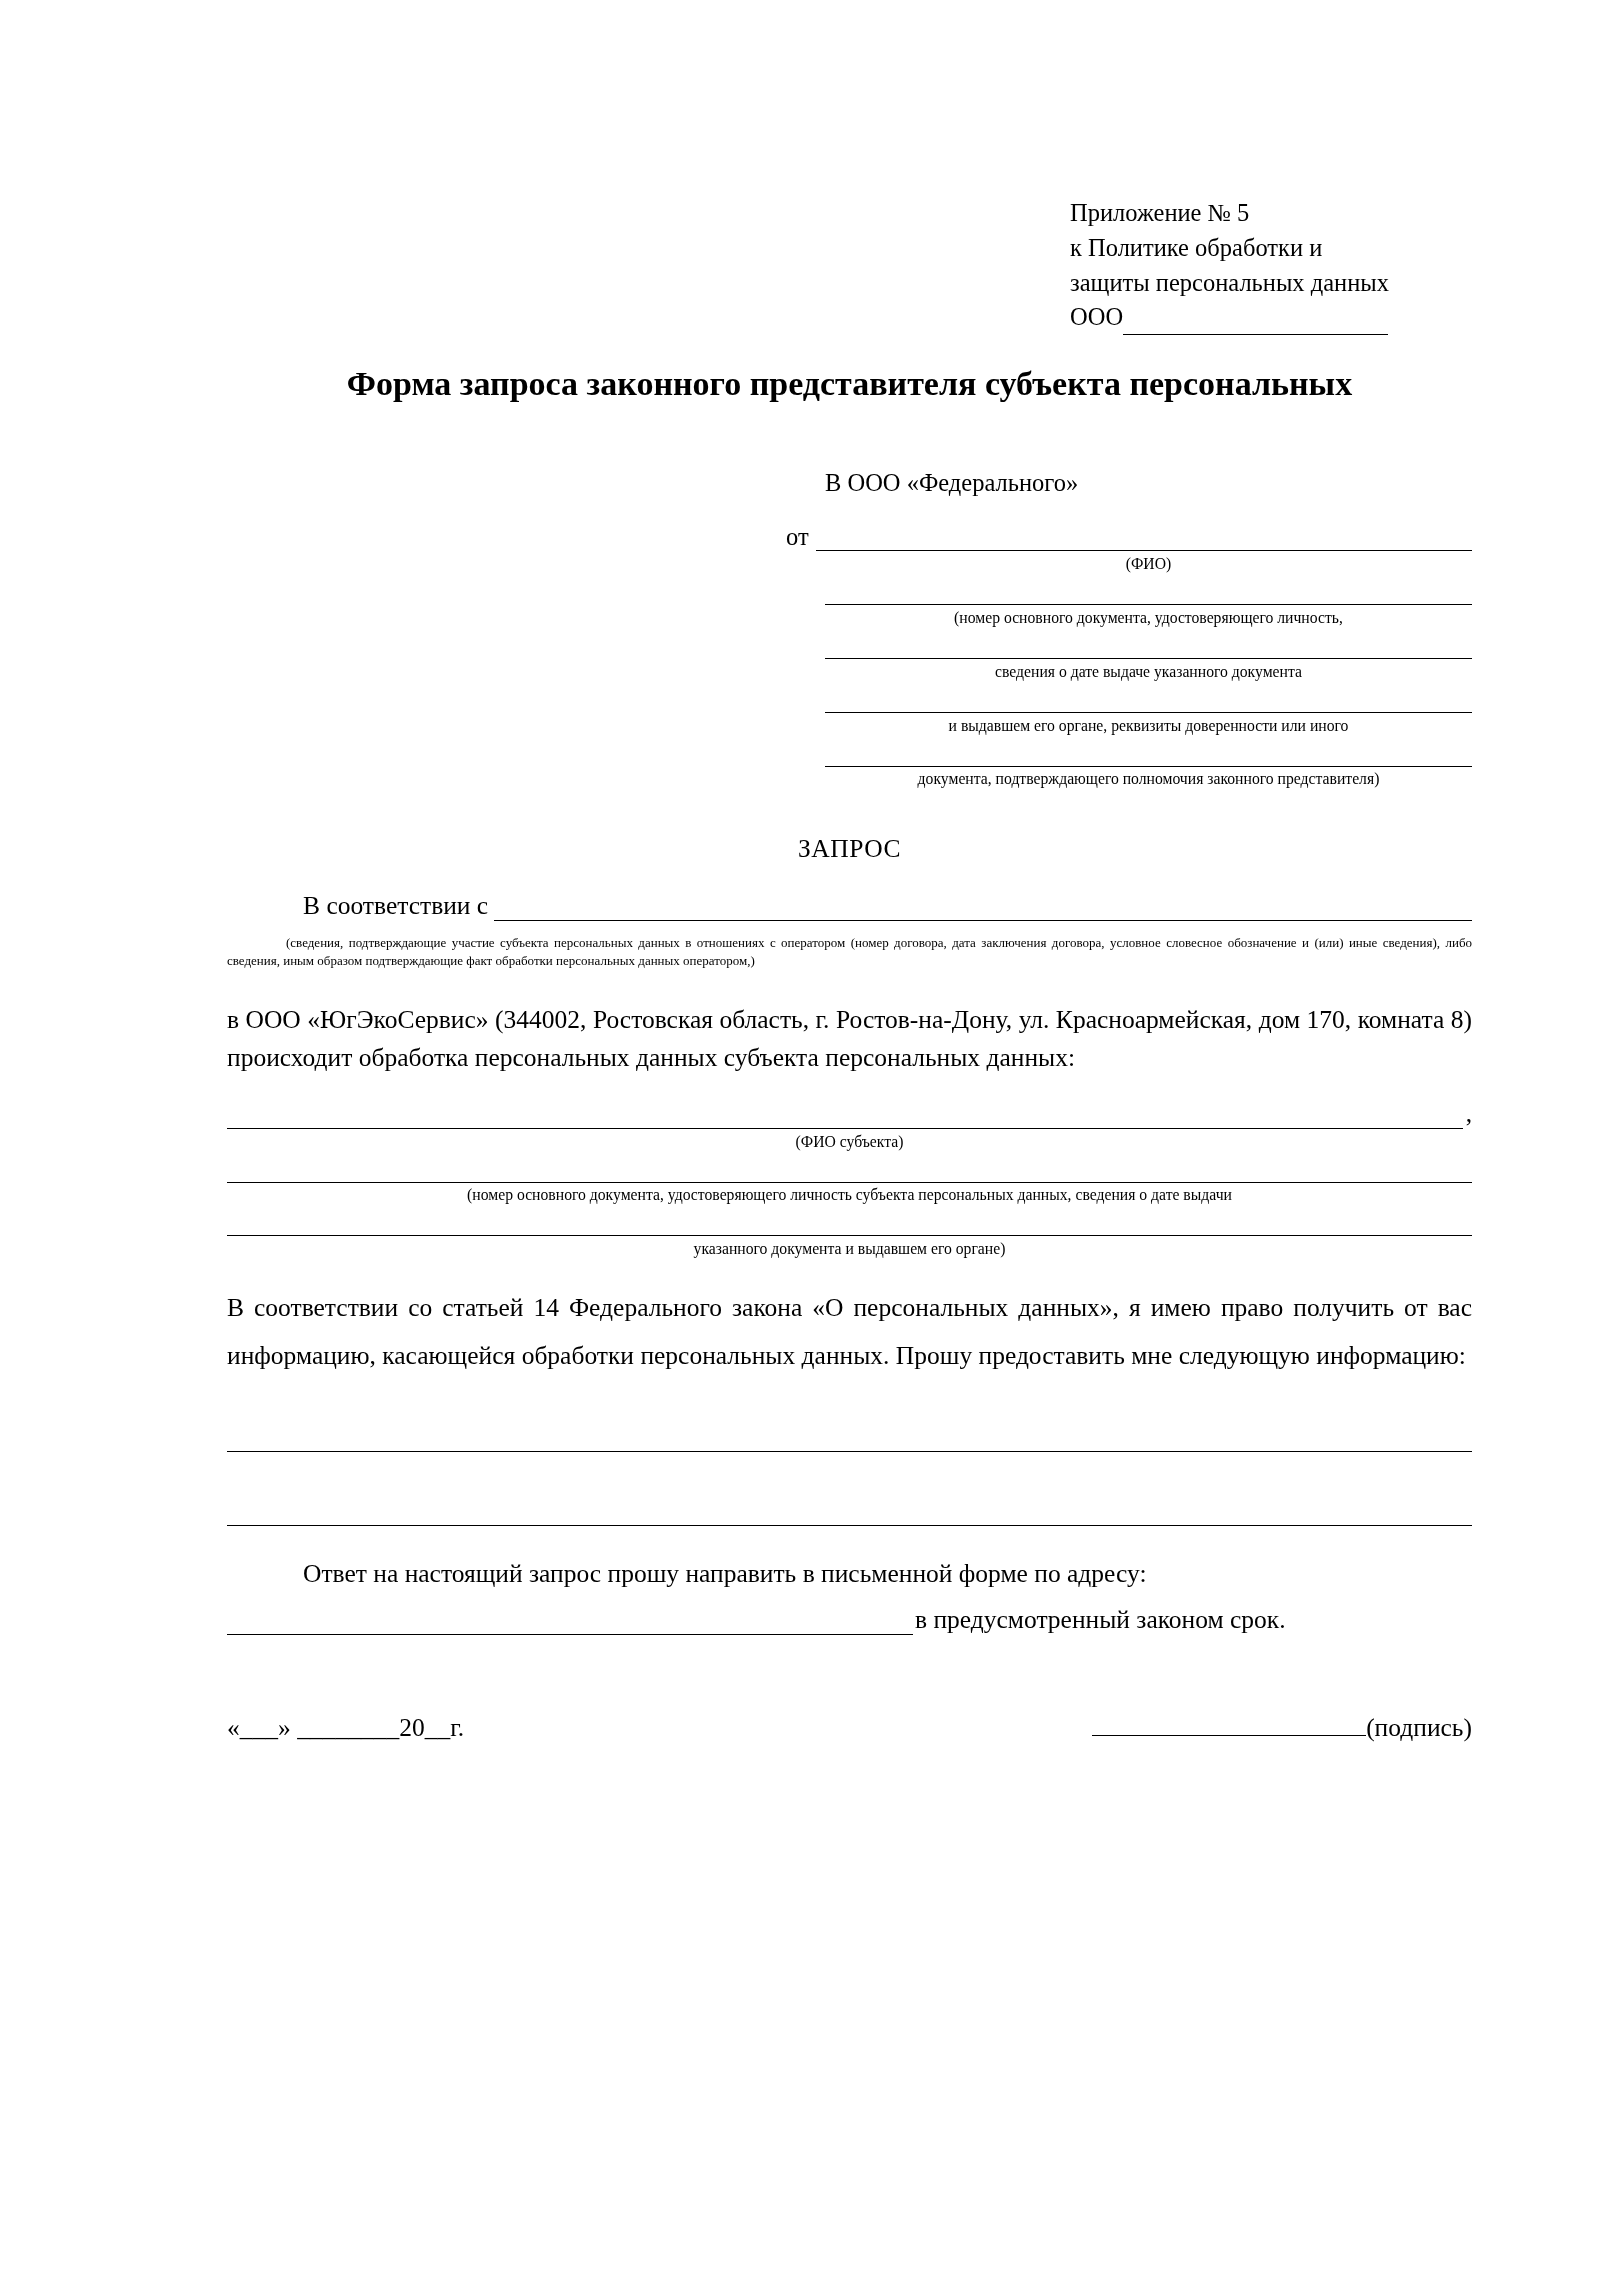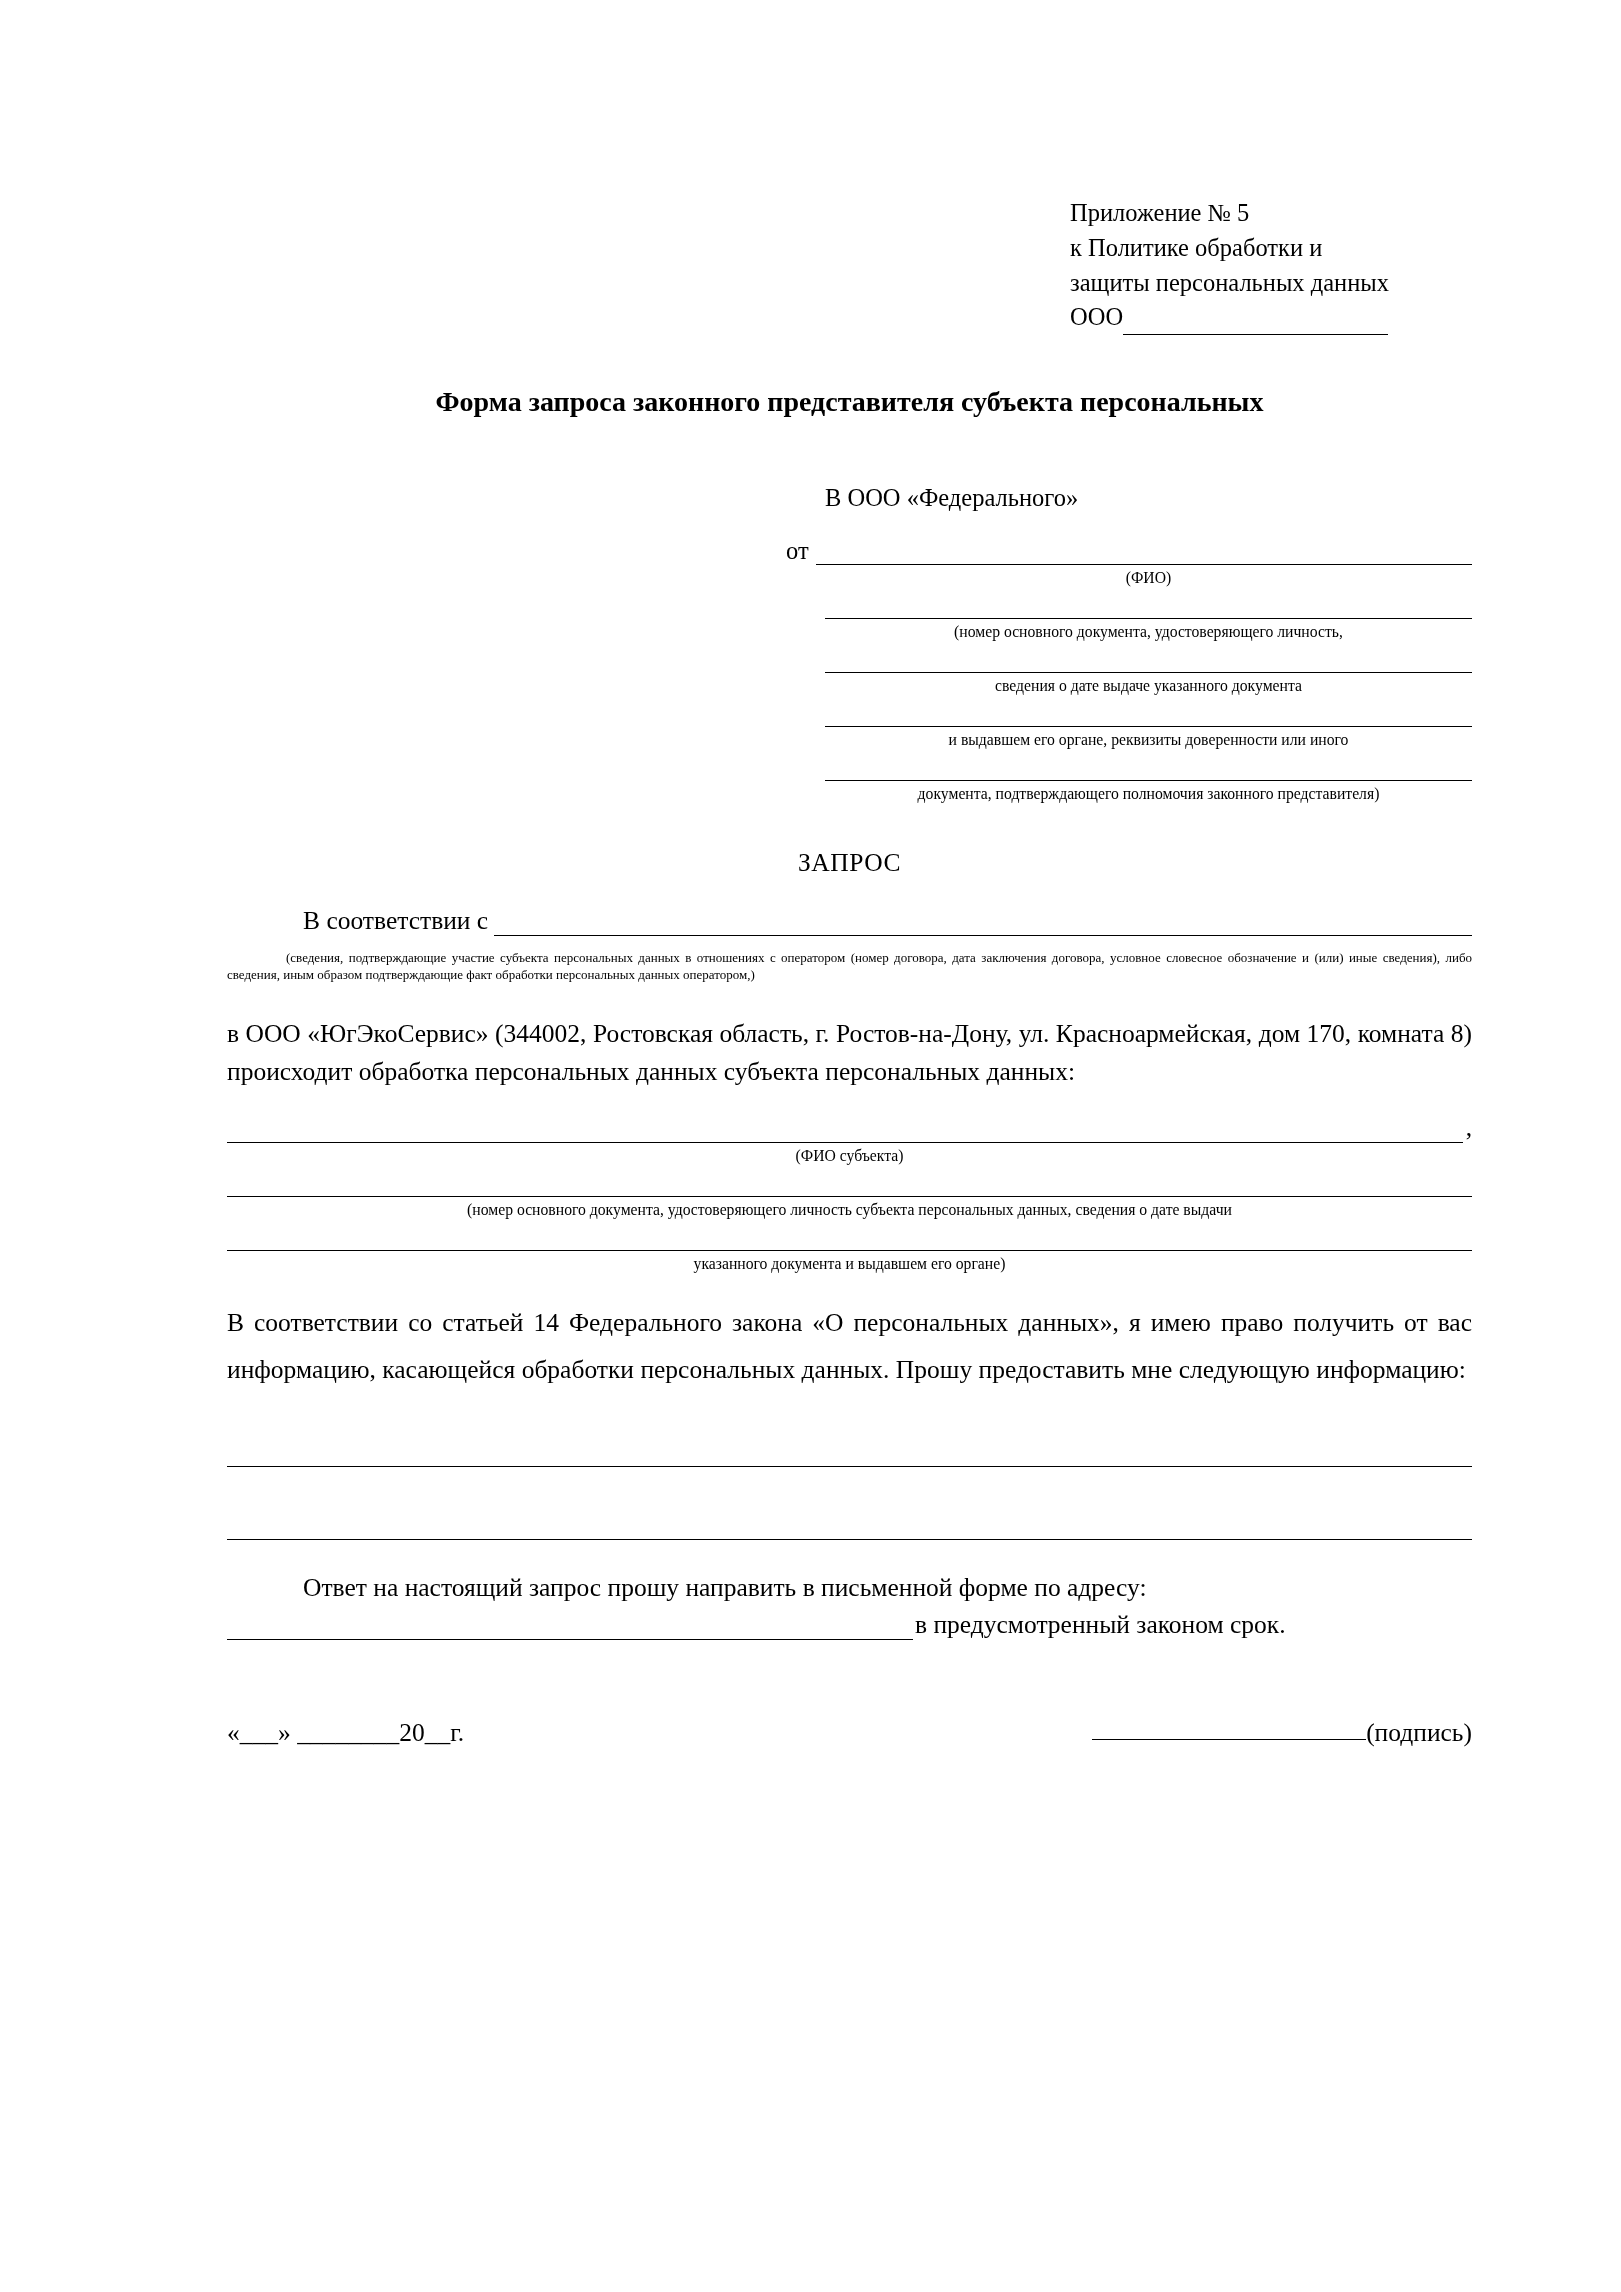--- a/index.html
+++ b/index.html
@@ -42,22 +42,22 @@
   .ooo-line {
     display: inline-block;
     border-bottom: 1.5px solid #000;
     width: 265px;
     height: 20.6px;
     vertical-align: bottom;
   }
 
   
   .doc-title {
-    margin-top: 47px;
-    font-size: 28px;
+    margin-top: 24px;
+    font-size: 34px;
     font-weight: bold;
     text-align: center;
     line-height: 1.45;
     padding: 0 9.8px;
   }
 
   
   .addressee {
     margin-top: 61px;
     margin-left: 598px;
@@ -152,21 +152,21 @@
   .answer-para {
     margin-top: 29px;
     font-size: 25.5px;
     line-height: 1.5;
     text-align: justify;
     text-indent: 76px;
   }
   .answer-row {
     display: flex;
     align-items: flex-end;
-    margin-top: 2px;
+    margin-top: 12px;
   }
   .answer-row .fill {
     flex: 0 0 686px;
     border-bottom: 1.5px solid #000;
     height: 21.6px;
   }
   .answer-row .tail {
     font-size: 25.5px;
     white-space: nowrap;
     padding-left: 2px;

